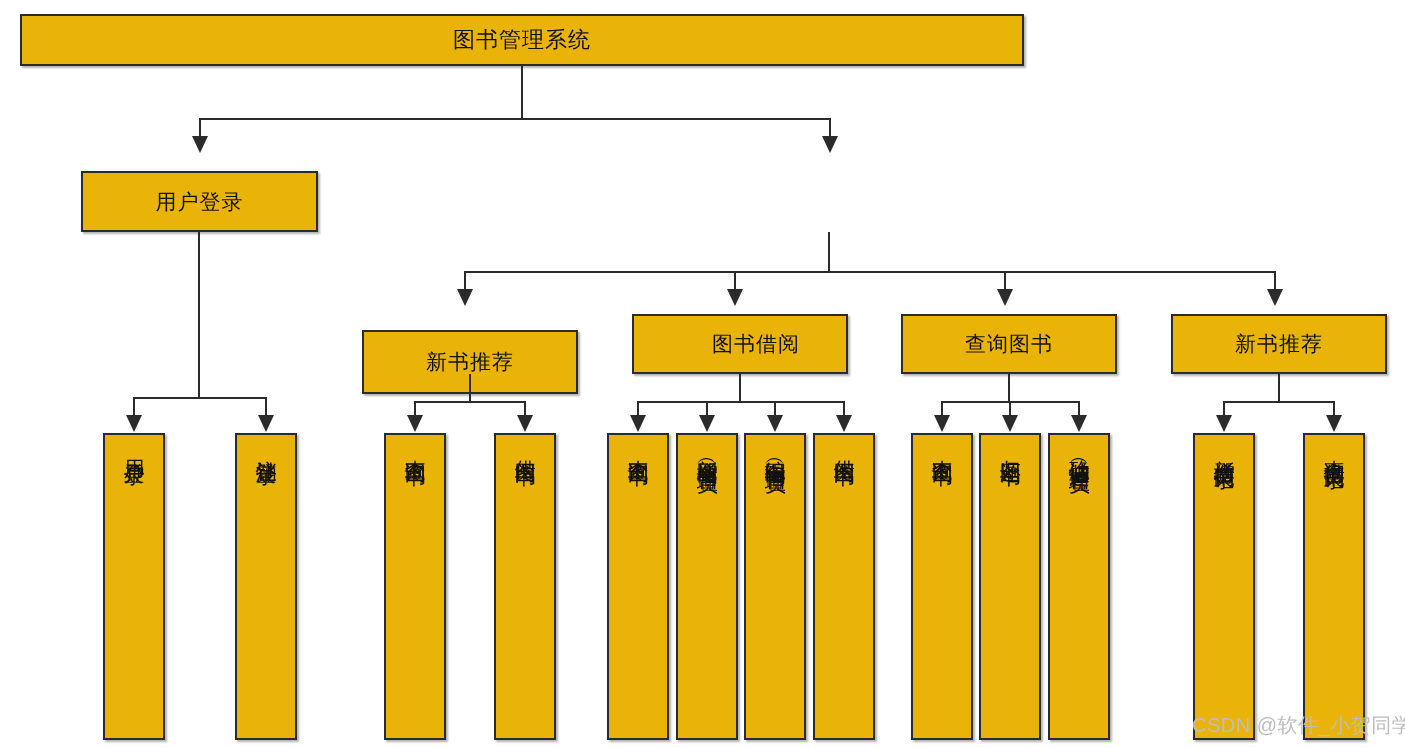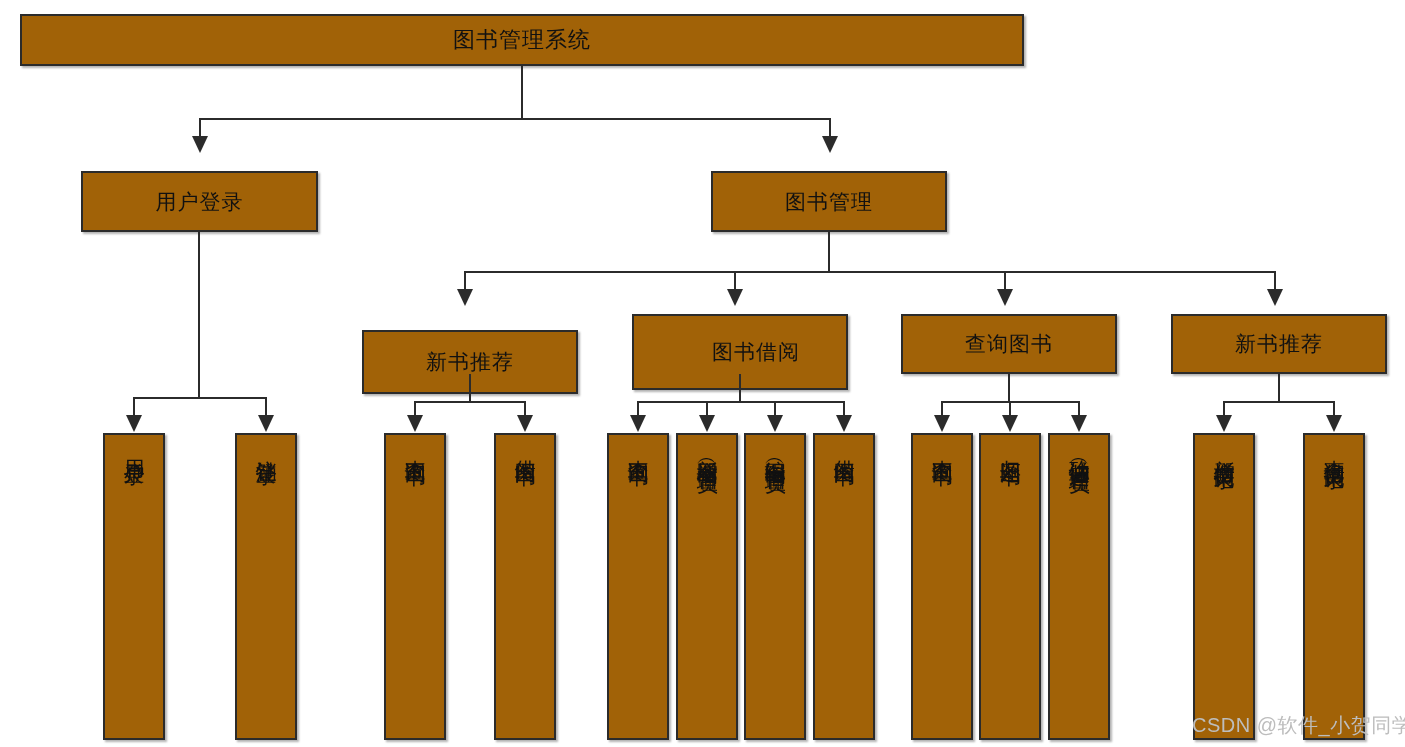--- a/index.html
+++ b/index.html
@@ -12,21 +12,21 @@
     width:1405px;
     height:747px;
     background:#ffffff;
     overflow:hidden;
   }
 
   
   .node{
     position:absolute;
     box-sizing:border-box;
-    background:#a16207;
+    background:#eab308;
     border:2px solid #2b2b2b;
     box-shadow:2px 2px 2px rgba(0,0,0,0.30);
     display:flex;
     align-items:center;
     justify-content:center;
     color:#111111;
   }
   .node.h{           
     font-size:21px;
     letter-spacing:1px;
@@ -89,23 +89,20 @@
   <div class="ln h" style="left:199px;top:118px;width:632px;height:2px;"></div>
   <div class="ln v" style="left:199px;top:118px;width:2px;height:20px;"></div>
   <div class="ln v" style="left:829px;top:118px;width:2px;height:20px;"></div>
   <div class="arrow" style="left:192px;top:136px;"></div>
   <div class="arrow" style="left:822px;top:136px;"></div>
 
   <div class="node h" style="left:81px;top:171px;width:237px;height:61px;">
     <span>用户登录</span>
   </div>
 
-  <div class="node h" style="left:711px;top:171px;width:236px;height:61px;">
-    <span>图书管理</span>
-  </div>
 
   <div class="ln v" style="left:198px;top:232px;width:2px;height:166px;"></div>
   <div class="ln h" style="left:133px;top:397px;width:134px;height:2px;"></div>
   <div class="ln v" style="left:133px;top:397px;width:2px;height:20px;"></div>
   <div class="ln v" style="left:265px;top:397px;width:2px;height:20px;"></div>
   <div class="arrow" style="left:126px;top:415px;"></div>
   <div class="arrow" style="left:258px;top:415px;"></div>
 
   <div class="ln v" style="left:828px;top:232px;width:2px;height:40px;"></div>
   <div class="ln h" style="left:464px;top:271px;width:812px;height:2px;"></div>
@@ -114,21 +111,21 @@
   <div class="ln v" style="left:1004px;top:271px;width:2px;height:20px;"></div>
   <div class="ln v" style="left:1274px;top:271px;width:2px;height:20px;"></div>
   <div class="arrow" style="left:457px;top:289px;"></div>
   <div class="arrow" style="left:727px;top:289px;"></div>
   <div class="arrow" style="left:997px;top:289px;"></div>
   <div class="arrow" style="left:1267px;top:289px;"></div>
 
   <div class="node h" style="left:362px;top:330px;width:216px;height:64px;">
     <span>新书推荐</span>
   </div>
-  <div class="node h" style="left:632px;top:314px;width:216px;height:76px;padding-left:32px;">
+  <div class="node h" style="left:632px;top:314px;width:216px;height:60px;padding-left:32px;">
     <span>图书借阅</span>
   </div>
   <div class="node h" style="left:901px;top:314px;width:216px;height:60px;">
     <span>查询图书</span>
   </div>
   <div class="node h" style="left:1171px;top:314px;width:216px;height:60px;">
     <span>新书推荐</span>
   </div>
 
   <div class="ln v" style="left:469px;top:374px;width:2px;height:28px;"></div>

